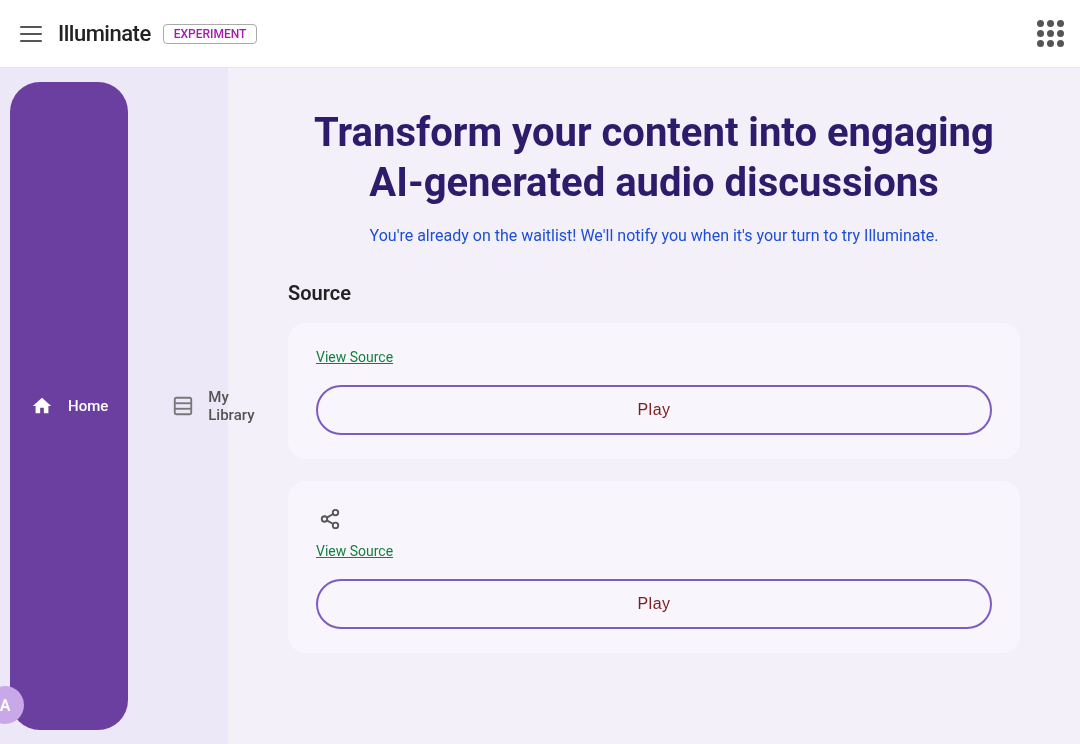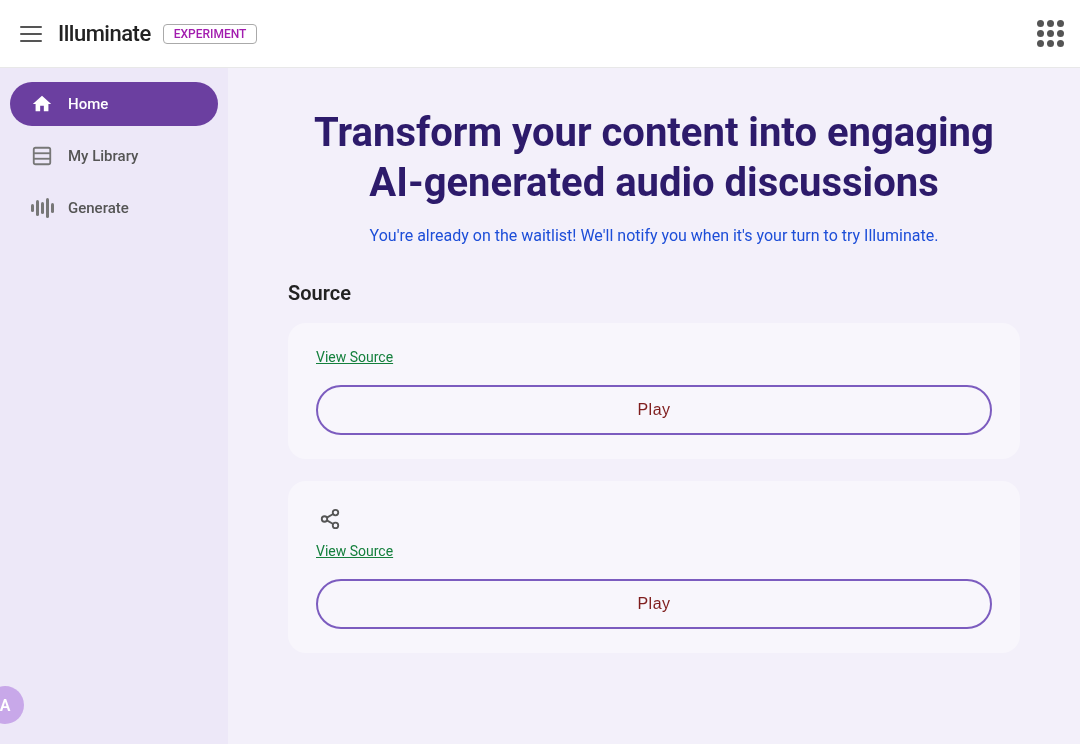--- a/index.html
+++ b/index.html
@@ -79,21 +79,21 @@
       overflow: hidden;
     }
 
     
     .sidebar {
       width: 228px;
       background: #ede8f8;
       flex-shrink: 0;
       padding: 12px 0;
       display: flex;
-      flex-direction: column;
+      flex-direction: row;
       gap: 4px;
       position: relative;
     }
     .sidebar-item {
       display: flex;
       align-items: center;
       gap: 14px;
       padding: 10px 20px;
       cursor: pointer;
       border-radius: 30px;

